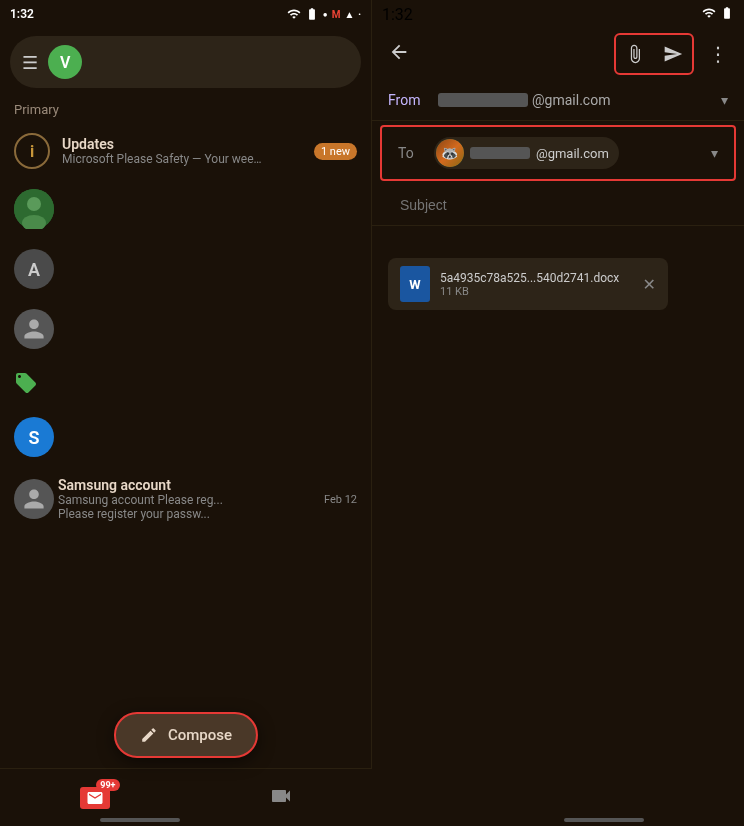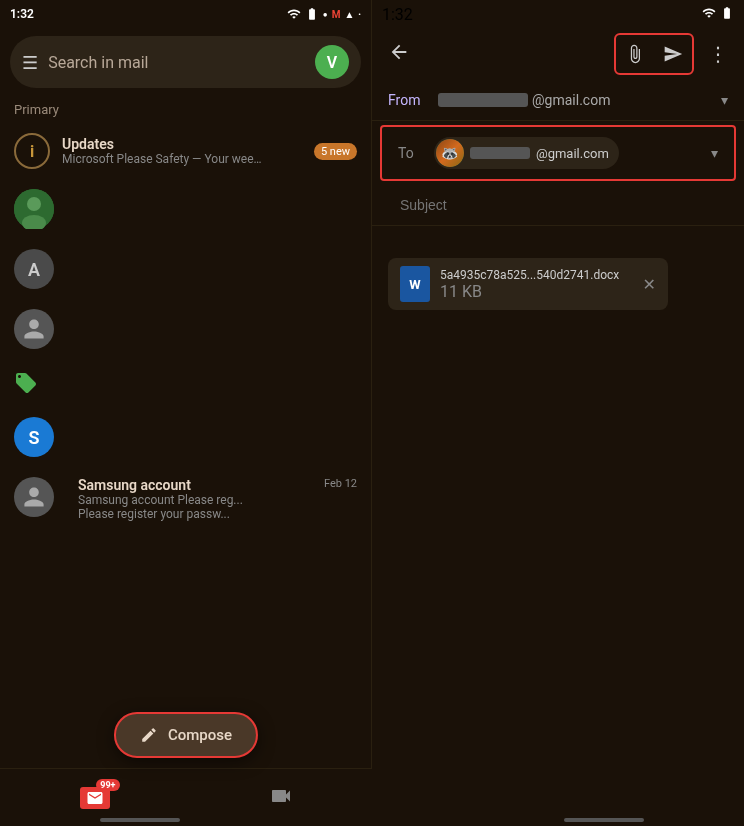--- a/index.html
+++ b/index.html
@@ -194,23 +194,23 @@
       align-items: center;
       justify-content: center;
       color: #fff;
       font-size: 18px;
       font-weight: 600;
     }
 
     
     .samsung-row {
       display: flex;
-      align-items: flex-start;
+      align-items: center;
       padding: 10px 14px;
-      gap: 24px;
+      gap: 4px;
     }
     .samsung-meta {
       flex: 1;
     }
     .samsung-title {
       color: #e8d8c8;
       font-size: 14px;
       font-weight: 600;
     }
     .samsung-preview {
@@ -472,21 +472,21 @@
     }
     .attachment-info {
       flex: 1;
     }
     .attachment-name {
       color: #ccc;
       font-size: 12px;
     }
     .attachment-size {
       color: #888;
-      font-size: 16px;
+      font-size: 11px;
     }
     .attachment-close {
       color: #888;
       font-size: 16px;
     }
 
     
     .home-indicator-right {
       position: absolute;
       bottom: 4px;
@@ -515,35 +515,34 @@
           </svg>
         <span style="color:#fff; font-size:8px;">●</span>
         <span style="color:#ea4335; font-size:10px; font-weight:bold;">M</span>
         <span style="font-size:10px;">▲</span>
         <span style="color:#fff; font-size:8px;">•</span>
       </div>
     </div>
 
     <div class="search-bar">
       <span class="menu-icon">☰</span>
-      <span class="search-text">Search in mail</span>
       <div class="avatar-circle">
         <span>V</span>
       </div>
     </div>
 
     <div class="primary-label">Primary</div>
 
     <div class="updates-row">
       <div class="info-icon">i</div>
       <div class="updates-text">
         <div class="updates-title">Updates</div>
         <div class="updates-preview">Microsoft Please Safety — Your wee...</div>
       </div>
-      <div class="new-badge">5 new</div>
+      <div class="new-badge">1 new</div>
     </div>
 
     <div class="mail-item">
       <div class="mail-avatar avatar-green">
         <svg viewBox="0 0 40 40" width="40" height="40" xmlns="http://www.w3.org/2000/svg">
           <circle cx="20" cy="20" r="20" fill="#2d6a30"></circle>
 
           <circle cx="20" cy="15" r="7" fill="#5a9a5a"></circle>
           <ellipse cx="20" cy="34" rx="12" ry="8" fill="#4a8a4a"></ellipse>
         </svg>

